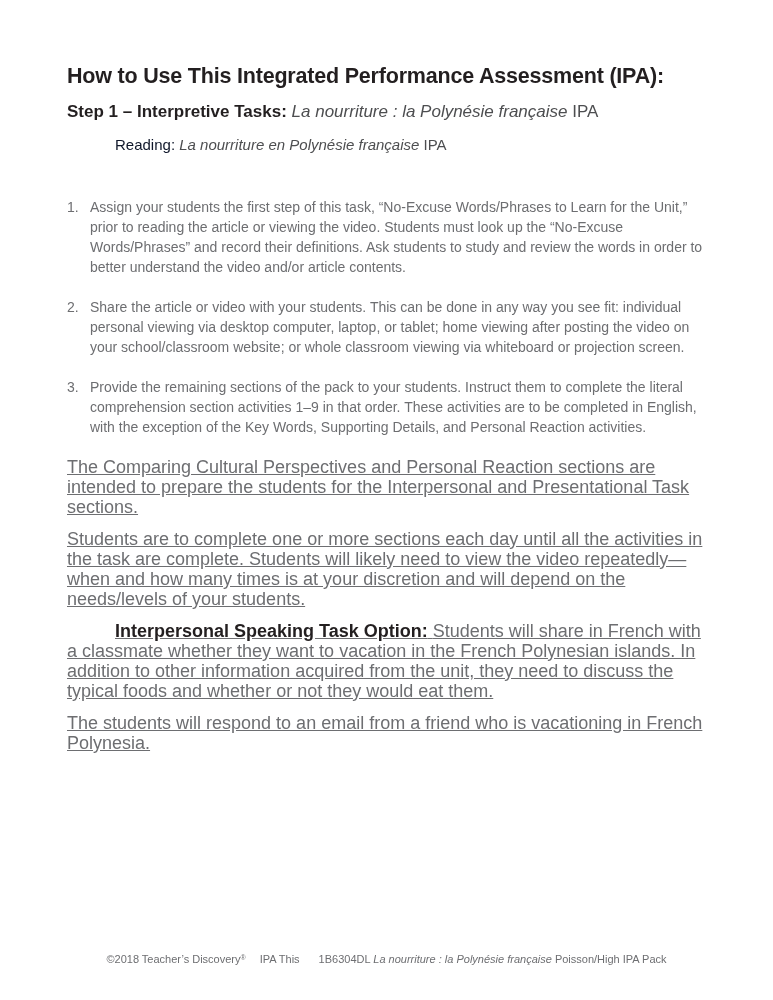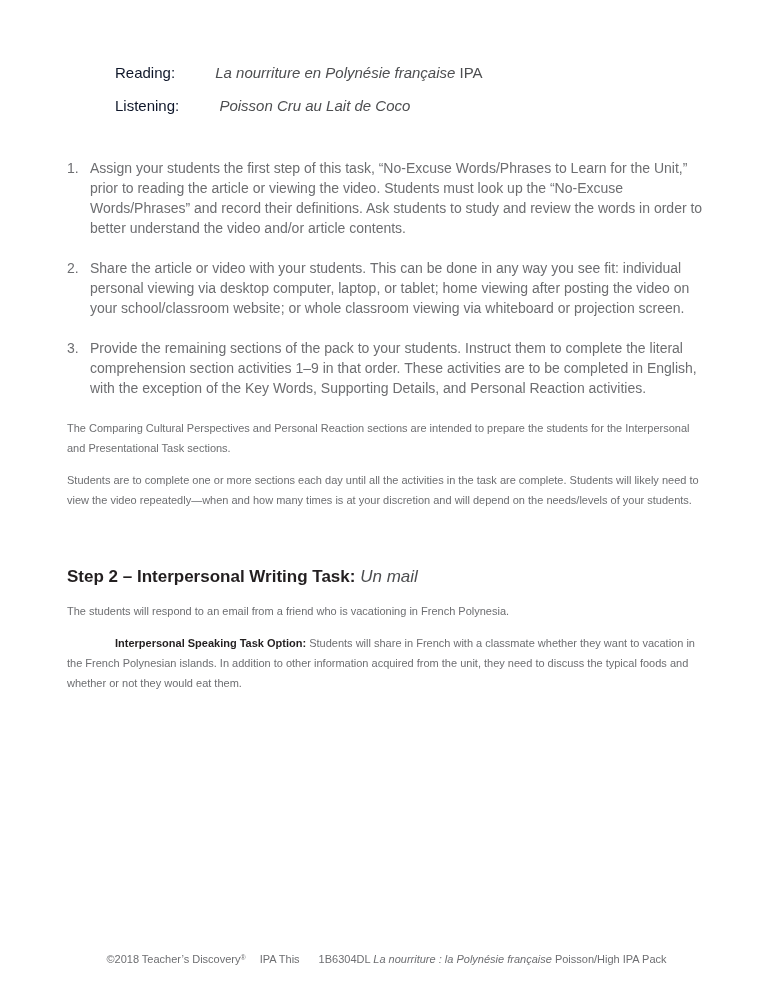--- a/index.html
+++ b/index.html
@@ -34,40 +34,41 @@
   }
   .step-heading .fr { font-style: italic; font-weight: 400; color: #4d4e50; }
   .step-heading .sfx { font-weight: 400; color: #4d4e50; }
   .subline {
     margin: 0 0 13px 48px;
     font-size: 15px;
     line-height: 20px;
     color: #231f20;
   }
   .subline .lbl { font-weight: 400; color: #0f172a; }
-  .subline .fr { font-style: italic; font-weight: 400; color: #4d4e50; margin-left: 36px; }
+  .subline .fr { font-style: italic; font-weight: 400; color: #4d4e50; }
   .subline .sfx { font-weight: 400; color: #4d4e50; }
   .list {
     list-style: none;
     margin: 42px 0 0 0;
     padding: 0;
   }
   .list li {
     display: flex;
     margin: 0 0 20px 0;
     font-size: 14px;
     line-height: 20px;
     color: #6d6e71;
   }
   .list .num { flex: none; width: 23px; }
   .body-para {
     margin: 18px 0 0 0;
-    font-size: 11px;
+    font-size: 18px;
     line-height: 20px;
     color: #6d6e71;
+    text-decoration: underline;
   }
   .body-para + .body-para { margin-top: 12px; }
   .step2-heading { margin-top: 56px; margin-bottom: 0; }
   .intro-para { margin-top: 13px; }
   .option-para { margin-top: 10px; text-indent: 48px; }
   .option-para .opt-label { font-weight: 700; color: #231f20; }
   .footer {
     position: absolute;
     left: 0;
     right: 0;
@@ -82,46 +83,46 @@
   .footer .seg-gap-lg { display: inline-block; width: 19px; }
   .footer .reg { font-size: 7px; vertical-align: 3px; }
   .footer .fr { font-style: italic; }
 </style>
 </head>
 <body>
 
 <div class="page">
   <main class="content">
 
+    <h1 class="title">How to Use This Integrated Performance Assessment (IPA):</h1>
 
+    <h2 class="step-heading"><span>Step 1 – Interpretive Tasks:</span> <span class="fr">La nourriture : la Polynésie française</span> <span class="sfx">IPA</span></h2>
 
     <p class="subline"><span class="lbl">Reading:</span> <span class="fr">La nourriture en Polynésie française</span> <span class="sfx">IPA</span></p>
 
-    <p class="subline"><span class="lbl">Listening:</span> <span class="fr">Poisson Cru au Lait de Coco</span></p>
 
     <ol class="list">
       <li>
         <span class="num">1.</span>
         <span class="txt">Assign your students the first step of this task, “No-Excuse Words/Phrases to Learn for the Unit,” prior to reading the article or viewing the video. Students must look up the “No-Excuse Words/Phrases” and record their definitions. Ask students to study and review the words in order to better understand the video and/or article contents.</span>
       </li>
       <li>
         <span class="num">2.</span>
         <span class="txt">Share the article or video with your students. This can be done in any way you see fit: individual personal viewing via desktop computer, laptop, or tablet; home viewing after posting the video on your school/classroom website; or whole classroom viewing via whiteboard or projection screen.</span>
       </li>
       <li>
         <span class="num">3.</span>
         <span class="txt">Provide the remaining sections of the pack to your students. Instruct them to complete the literal comprehension section activities 1–9 in that order. These activities are to be completed in English, with the exception of the Key Words, Supporting Details, and Personal Reaction activities.</span>
       </li>
     </ol>
 
     <p class="body-para">The Comparing Cultural Perspectives and Personal Reaction sections are intended to prepare the students for the Interpersonal and Presentational Task sections.</p>
     <p class="body-para">Students are to complete one or more sections each day until all the activities in the task are complete. Students will likely need to view the video repeatedly—when and how many times is at your discretion and will depend on the needs/levels of your students.</p>
 
-    <h2 class="step-heading step2-heading"><span>Step 2 – Interpersonal Writing Task:</span> <span class="fr">Un mail</span></h2>
+
+    <p class="body-para option-para"><span class="opt-label">Interpersonal Speaking Task Option:</span> <span>Students will share in French with a classmate whether they want to vacation in the French Polynesian islands. In addition to other information acquired from the unit, they need to discuss the typical foods and whether or not they would eat them.</span></p>
 
     <p class="body-para intro-para">The students will respond to an email from a friend who is vacationing in French Polynesia.</p>
-
-    <p class="body-para option-para"><span class="opt-label">Interpersonal Speaking Task Option:</span> <span>Students will share in French with a classmate whether they want to vacation in the French Polynesian islands. In addition to other information acquired from the unit, they need to discuss the typical foods and whether or not they would eat them.</span></p>
 
   </main>
 
   <footer class="footer"><span>©2018 Teacher’s Discovery</span><span class="reg">®</span><span class="seg-gap"></span><span>IPA This</span><span class="seg-gap-lg"></span><span>1B6304DL</span> <span class="fr">La nourriture : la Polynésie française</span> <span>Poisson/High IPA Pack</span></footer>
 </div>
 
 </body></html>

